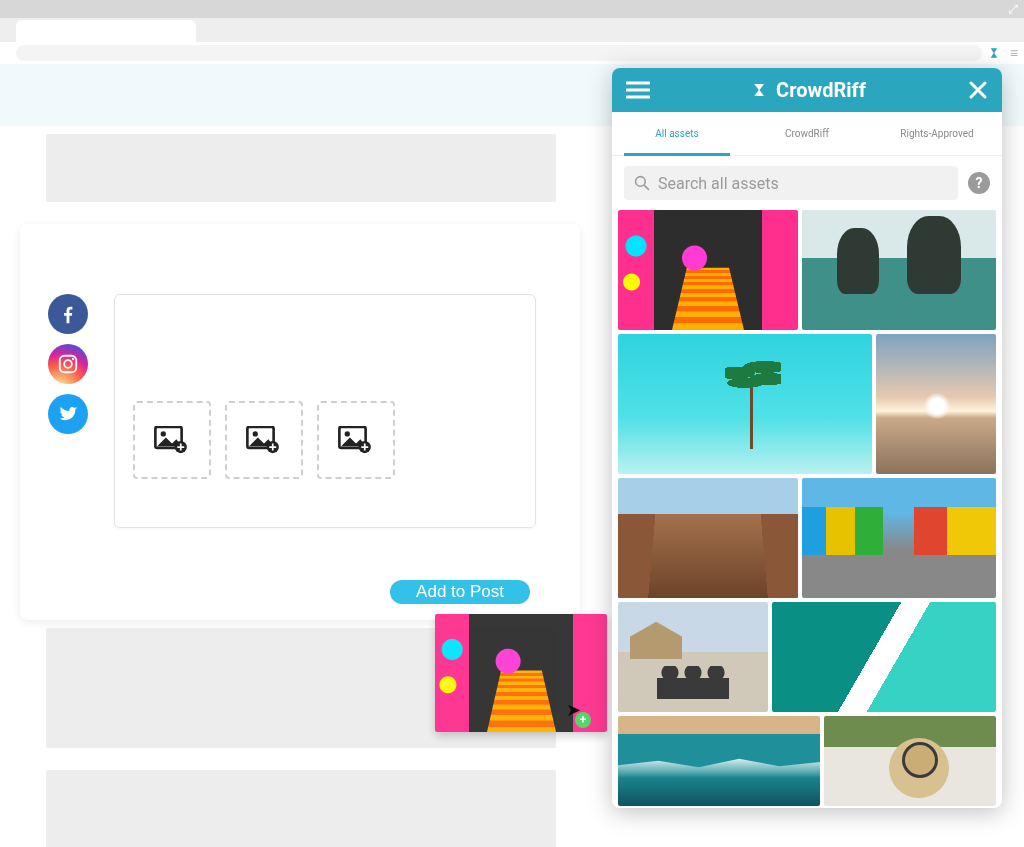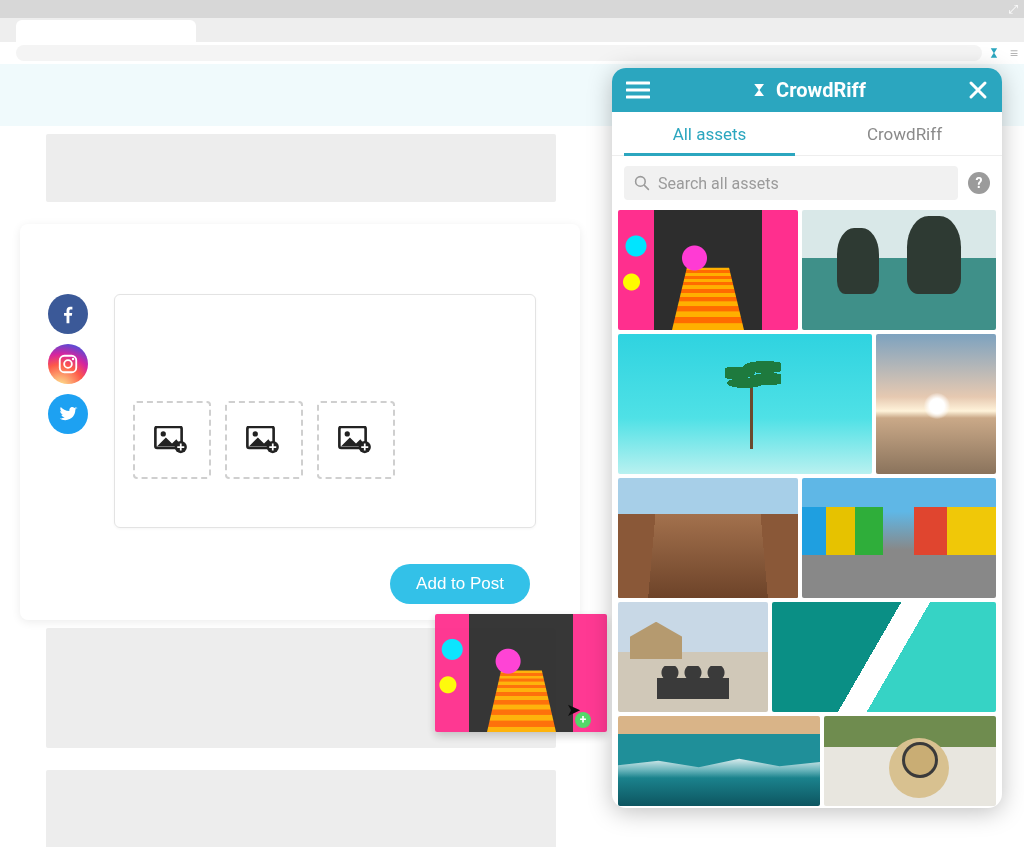--- a/index.html
+++ b/index.html
@@ -138,21 +138,21 @@
   .slot svg { width: 36px; height: 28px; fill: #222; }
 
   .add-btn {
     position: absolute;
     right: 50px;
     bottom: 16px;
     background: #33c1e8;
     color: #fff;
     border: none;
     border-radius: 22px;
-    padding: 10px 26px;
+    padding: 2px 26px;
     font-size: 17px;
     cursor: pointer;
   }
 
   
   .drag-thumb {
     position: absolute;
     left: 393px; top: 86px;
     width: 172px; height: 118px;
     border-radius: 2px;
@@ -181,21 +181,21 @@
 
   
   .panel {
     position: absolute;
     top: 68px;
     right: 22px;
     width: 390px;
     height: 740px;
     background: #fff;
     box-shadow: 0 4px 24px rgba(0,0,0,0.25);
-    border-radius: 14px;
+    border-radius: 8px;
     overflow: hidden;
     display: flex;
     flex-direction: column;
   }
   .panel-header {
     background: #2ba6bf;
     height: 44px;
     display: flex;
     align-items: center;
     justify-content: space-between;
@@ -216,21 +216,21 @@
 
   .panel-tabs {
     display: flex;
     border-bottom: 1px solid #eee;
     height: 44px;
     align-items: stretch;
   }
   .panel-tab {
     flex: 1;
     display: flex; align-items: center; justify-content: center;
-    font-size: 17px;
+    font-size: 10px;
     color: #8a8a8a;
     cursor: pointer;
     position: relative;
   }
   .panel-tab.active {
     color: #2ba6bf;
   }
   .panel-tab.active::after {
     content: "";
     position: absolute;
@@ -548,20 +548,21 @@
     <div class="close">
       <svg viewBox="0 0 20 20">
           <path d="M3 3 L17 17 M17 3 L3 17" stroke-width="3" stroke-linecap="round"></path>
         </svg>
     </div>
   </div>
 
   <div class="panel-tabs">
     <div class="panel-tab active">All assets</div>
     <div class="panel-tab">CrowdRiff</div>
+    <div class="panel-tab">Rights-Approved</div>
   </div>
 
   <div class="search-row">
     <div class="search-box">
       <svg viewBox="0 0 20 20">
           <circle cx="8" cy="8" r="6" stroke-width="2"></circle>
           <path d="M13 13 L18 18" stroke-width="2" stroke-linecap="round"></path>
         </svg>
       <span>Search all assets</span>
     </div>

